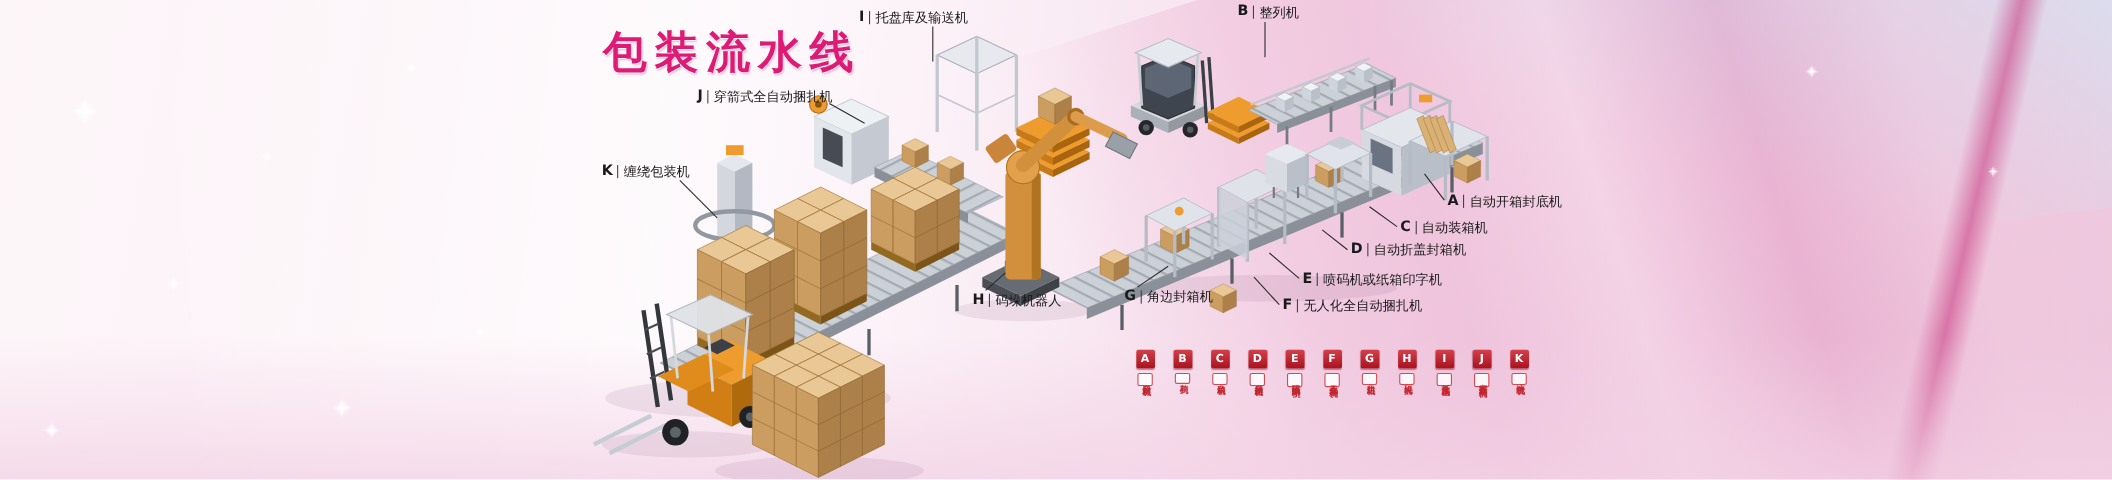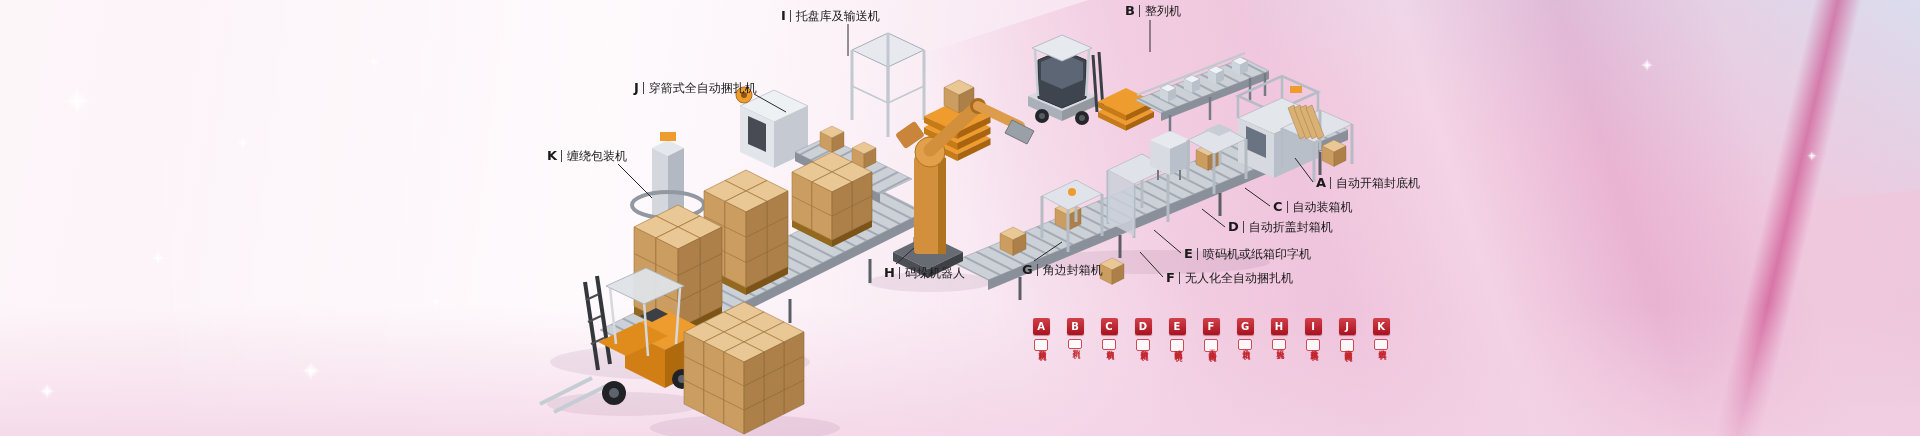--- a/index.html
+++ b/index.html
@@ -386,20 +386,21 @@
       <polyline points="1181,253 1154,230"></polyline>
       <polyline points="1163,277 1140,252"></polyline>
       <polyline points="1034,261 1062,242"></polyline>
       <polyline points="896,264 914,248"></polyline>
       <polyline points="848,24 848,56"></polyline>
       <polyline points="754,94 786,112"></polyline>
       <polyline points="618,164 652,198"></polyline>
     </g>
   </svg>
 
+  <div class="title">包装流水线</div>
 
   <div class="callout" style="left:1316px;top:176px">
     <span class="co-letter">A</span>
     <span class="co-text">自动开箱封底机</span>
   </div>
   <div class="callout" style="left:1125px;top:4px">
     <span class="co-letter">B</span>
     <span class="co-text">整列机</span>
   </div>
   <div class="callout" style="left:1273px;top:200px">

